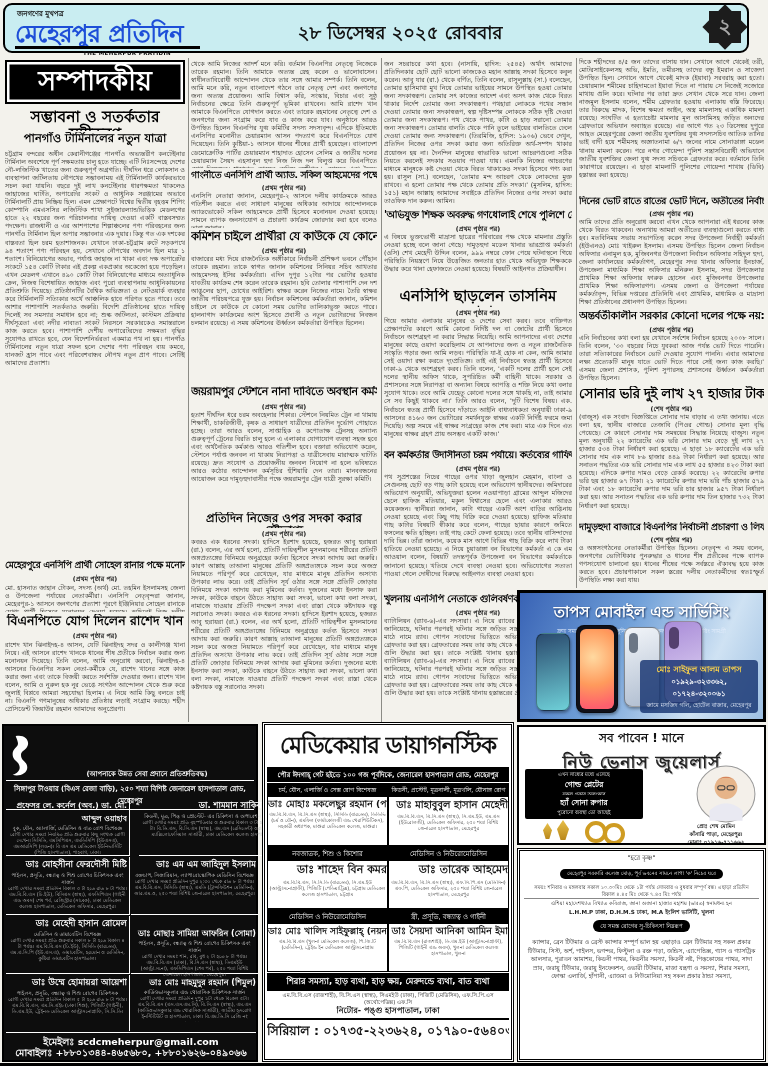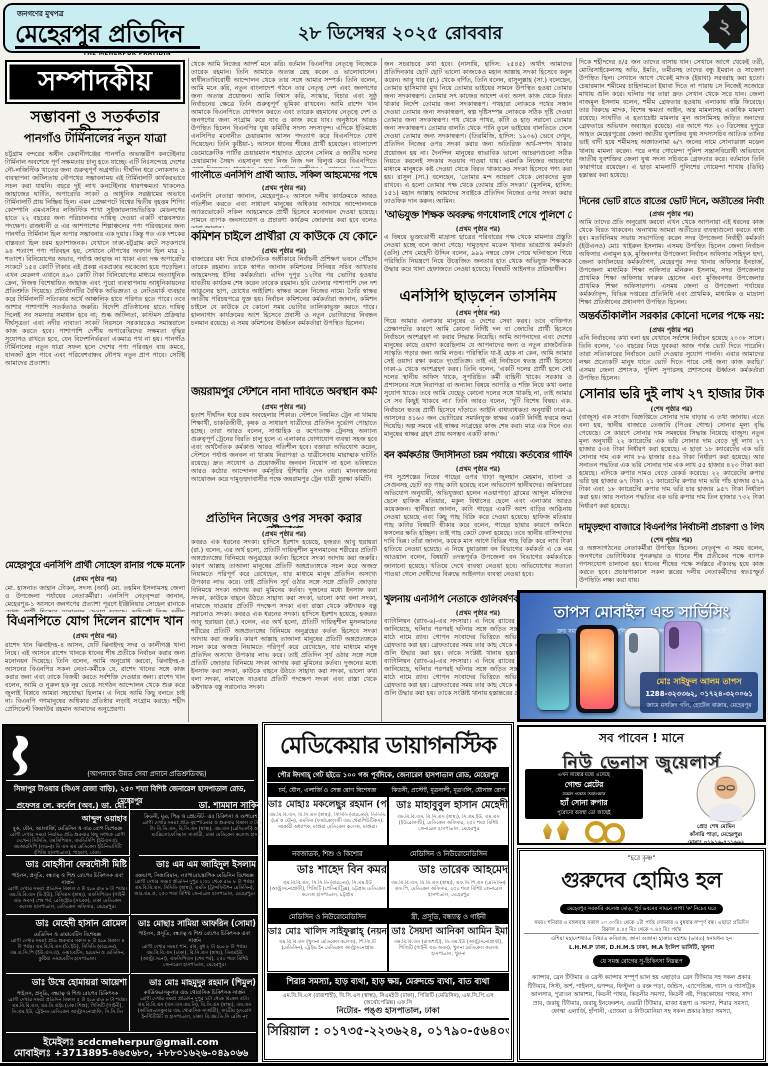--- a/index.html
+++ b/index.html
@@ -32,21 +32,21 @@
   .goldring{position:absolute;border:4px solid #cf9c22;border-radius:50%;background:transparent}
   .ear{position:absolute;width:9px;height:16px;background:linear-gradient(#e8c04a,#b9871a);clip-path:polygon(50% 0,100% 45%,70% 100%,30% 100%,0 45%)}
 </style>
 </head>
 <body>
 
 <div class="page">
 
   <div class="abs band" style="left:3px;top:3px;width:746px;height:50px;">
     <div class="abs" style="left:12px;top:3px;font-size:7px;font-weight:bold;">জনগণের মুখপত্র</div>
-    <div class="abs" style="left:10px;top:10px;font-size:24px;font-weight:bold;letter-spacing:-.5px;color:#000000;">মেহেরপুর প্রতিদিন</div>
+    <div class="abs" style="left:10px;top:10px;font-size:24px;font-weight:bold;letter-spacing:-.5px;color:#1d4ed8;">মেহেরপুর প্রতিদিন</div>
     <div class="abs" style="left:10px;top:41px;width:185px;height:3px;background:#000;"></div>
     <div class="abs" style="left:78px;top:45px;font-size:5.5px;font-weight:bold;letter-spacing:.4px;">THE MEHERPUR PRATIDIN</div>
     <div class="abs" style="left:230px;top:14px;width:330px;text-align:center;font-size:18px;font-weight:bold;">২৮ ডিসেম্বর ২০২৫ রোববার</div>
   </div>
   <div class="abs star" style="left:706px;top:8px;">
     <span>২</span>
   </div>
 
   <div class="vl" style="left:188px;top:58px;height:664px;"></div>
   <div class="vl" style="left:381px;top:58px;height:664px;"></div>
@@ -129,33 +129,33 @@
       <div style="position:absolute;inset:3px;border-radius:6px;background:radial-gradient(circle at 38% 35%,#ffd9a0,#ff9a5c 50%,#ff5f6d 90%);"></div>
     </div>
     <div class="phone" style="left:104px;bottom:12px;width:36px;height:80px;background:linear-gradient(160deg,#f2f5f9,#aebccf);">
       <div style="position:absolute;left:4px;top:5px;width:9px;height:20px;border-radius:5px;background:#6b7685;"></div>
     </div>
     <div class="phone" style="left:144px;bottom:16px;width:38px;height:82px;background:linear-gradient(160deg,#a98cd8,#e6dcf6);">
       <div style="position:absolute;left:4px;top:5px;width:10px;height:22px;border-radius:5px;background:#54406e;"></div>
     </div>
     <div class="abs" style="right:5px;bottom:6px;width:118px;background:rgba(18,48,110,.8);border-radius:4px;padding:3px 4px;text-align:center;">
       <div style="color:#ffd54a;font-size:8px;font-weight:bold;">মোঃ সাইফুল আলম তাপস</div>
-      <div style="color:#fff;font-size:7px;font-weight:bold;">1288-৩২৩৩৬২, ০১৭২৪-৩২০০৬১</div>
+      <div style="color:#fff;font-size:7px;font-weight:bold;">০১৯২৯-৩২৩৩৬২, ০১৭২৪-৩২০০৬১</div>
       <div style="color:#e8f0fc;font-size:5.8px;">জামে মসজিদ গলি, হোটেল বাজার, মেহেরপুর</div>
     </div>
   </div>
 
   <div class="abs adbk" style="left:2px;top:724px;width:256px;height:338px;border:2px solid #000;">
     <span class="abs" style="left:4px;top:8px;">
       <svg viewBox="0 0 24 42" width="26" height="44">
           <path d="M7 2 C15 0 21 6 18 12 C16 16 12 16 12 20 C12 26 18 26 18 32 C18 38 10 41 4 39 C10 37 12 33 10 29 C8 25 4 25 4 19 C4 13 10 13 9 8 C8.3 4.6 7 3 7 2 Z" fill="#fff"></path>
           <circle cx="14" cy="6" r="2.6" fill="#fff"></circle>
         </svg>
     </span>
-    <div class="abs" style="left:34px;top:42px;width:218px;text-align:center;font-size:6.8px;">(আপনাকে উন্নত সেবা প্রদানে প্রতিশ্রুতিবদ্ধ)</div>
+    <div class="abs" style="left:34px;top:42px;width:218px;text-align:center;font-size:6.8px;font-weight:bold;">(আপনাকে উন্নত সেবা প্রদানে প্রতিশ্রুতিবদ্ধ)</div>
     <div class="abs wline" style="left:2px;top:54px;width:248px;text-align:center;font-size:6.9px;font-weight:bold;border-bottom:1px solid #fff;padding:2px 0;">সিঙ্গাপুর টাওয়ার (বিএস রেজা বাড়ি), ২৫০ শয্যা বিশিষ্ট জেনারেল হাসপাতাল রোড, মেহেরপুর</div>
 
     <div class="abs" style="left:2px;top:72px;width:124px;height:58px;border-right:1px solid #fff;border-bottom:1px solid #fff;padding:1px 2px;">
       <div class="docname" style="font-size:7.6px;">প্রফেসর লে. কর্নেল (অব.) ডা. মো. আব্দুল ওয়াহাব</div>
       <div class="docdet" style="font-size:5.2px;color:#ddd;">বুক, যৌন, অ্যালার্জি, মেডিসিন ও বাত রোগ বিশেষজ্ঞ</div>
       <div class="docdet" style="font-size:4.8px;color:#bbb;height:30px;">রোগী দেখার সময়ঃ নিয়মিত প্রতি শুক্রবার কিছু সংখ্যক রোগী দেখেন। সিসিডি, এমসিপিএস, এমডিসিপি (ইউএসএ), এমআরসিপি (লন্ডন)। বি এস এম মেডিকেল ইউনিভার্সিটি (পিজি হাসপাতাল), শাহবাগ, ঢাকা।</div>
     </div>
     <div class="abs" style="left:135px;top:72px;width:146px;height:58px;border-bottom:1px solid #fff;padding:1px 2px;">
       <div class="docname" style="font-size:8.4px;">ডা. শামমান সাকিব নাহিদ</div>
       <div class="docdet" style="font-size:5.2px;color:#ddd;">কিডনী, মূত্র, পিত্ত ও প্রোস্টেট- এর চিকিৎসা ও অপারেশন বিশেষজ্ঞ</div>
@@ -169,37 +169,37 @@
     <div class="abs" style="left:127px;top:131px;width:127px;height:58px;border-bottom:1px solid #fff;padding:1px 2px;">
       <div class="docname" style="font-size:8.6px;">ডাঃ এম এম জাহিদুল ইসলাম</div>
       <div class="docdet" style="font-size:5.2px;color:#ddd;">রক্তচাপ, সিজারিয়ান, ল্যাপারোস্কোপিক মেডিসিন বিশেষজ্ঞ</div>
       <div class="docdet" style="font-size:4.8px;color:#bbb;height:28px;">রোগী দেখার সময়ঃ প্রতিদিন দুপুর ২:৩০ থেকে রাত ৮ টা পর্যন্ত। এম.বি.বি.এস, সিসিডি (স্বাস্থ্য), এমডি (ট্রান্সফিউশন মেডিসিন), আর.এম.ও, ২৫০ শয্যা বিশিষ্ট জেনারেল হাসপাতাল, মেহেরপুর।</div>
     </div>
     <div class="abs" style="left:2px;top:190px;width:124px;height:58px;border-right:1px solid #fff;border-bottom:1px solid #fff;padding:1px 2px;">
       <div class="docname" style="font-size:8.6px;">ডাঃ মেহেদী হাসান রোমেল</div>
       <div class="docdet" style="font-size:5.2px;color:#ddd;">মেডিসিন ও ডায়াবেটিস বিশেষজ্ঞ</div>
       <div class="docdet" style="font-size:4.8px;color:#bbb;height:28px;">রোগী দেখার সময়ঃ প্রতি শুক্রবার সকাল ৮ টা হতে বিকাল ৪ টা পর্যন্ত। এম.বি.বি.এস (ঢি.ইউ), সিসিডি (বারডেম), এম.এ.সি.পি (ইউ.এস.এ), ডায়াবেটিস, হরমোন ও মেডিসিন, কুষ্টিয়া ডায়াবেটিস হাসপাতাল।</div>
     </div>
-    <div class="abs" style="left:127px;top:190px;width:127px;height:58px;border-bottom:1px solid #fff;padding:1px 2px;">
+    <div class="abs" style="left:127px;top:190px;width:127px;height:58px;border-bottom:1px solid #fff;padding:11px 2px;">
       <div class="docname" style="font-size:8px;">ডাঃ মোছাঃ সামিয়া আফরিন (সোমা)</div>
       <div class="docdet" style="font-size:5.2px;color:#ddd;">পাইলস, প্রসূতি, বন্ধ্যাত্ব ও শিশু রোগের চিকিৎসক এবং সার্জন</div>
       <div class="docdet" style="font-size:4.8px;color:#bbb;height:28px;">রোগী দেখার সময়ঃ শনি, রবি, বুধ ২ টা হতে ৮ টা পর্যন্ত। এম.বি.বি.এস (ঢাকা), বি.সি.এস (স্বাস্থ্য), ডিএমইউ (আল্ট্রা.সনো), এফসিপিএস (শেষ পর্ব), ২৫০ শয্যা বিশিষ্ট জেনারেল হাসপাতাল, মেহেরপুর।</div>
     </div>
     <div class="abs" style="left:2px;top:249px;width:124px;height:56px;border-right:1px solid #fff;padding:1px 2px;">
       <div class="docname" style="font-size:8.6px;">ডাঃ উম্মে হোমায়রা আয়েশা</div>
       <div class="docdet" style="font-size:5.2px;color:#ddd;">পাইলস, প্রসূতি, বন্ধ্যাত্ব ও শিশু রোগের চিকিৎসক</div>
       <div class="docdet" style="font-size:4.8px;color:#bbb;height:26px;">রোগী দেখার সময়ঃ প্রতিদিন বিকাল ৫ টা হতে রাত ৮ টা পর্যন্ত। এম.বি.বি.এস, এম.সি.এইচ (ঢাকা শিশু), পিজিটি (গাইনী), ডি.এম.ইউ, ট্রেইনড মেডিকেল আল্ট্রাসনোগ্রাফি, সি.সি.ডি।</div>
     </div>
     <div class="abs" style="left:127px;top:249px;width:127px;height:56px;padding:1px 2px;">
       <div class="docname" style="font-size:8px;">ডাঃ মোঃ মাহমুদুর রহমান (শিমুল)</div>
       <div class="docdet" style="font-size:5.2px;color:#ddd;">কার্ডিওভাসকুলার এন্ড থোরাসিক চিকিৎসক সার্জন</div>
       <div class="docdet" style="font-size:4.8px;color:#bbb;height:26px;">রোগী দেখার সময়ঃ প্রতিদিন দুপুর ১টা থেকে বিকেল ৫টা। এম.বি.বি.এস (এস.এস.এম.সি), বি.সি.এস (স্বাস্থ্য), এম.এস (কার্ডিওভাসকুলার এন্ড থোরাসিক সার্জারী), জাতীয় হৃদরোগ ইনস্টিটিউট ও হাসপাতাল, ঢাকা। বি.এম.ডি.সি রেজি নং এ-৬০৯৯৪।</div>
     </div>
     <div class="abs wline" style="left:2px;top:306px;width:250px;text-align:center;font-size:9.5px;font-weight:bold;padding-top:2px;">ইমেইলঃ scdcmeherpur@gmail.com</div>
-    <div class="abs" style="left:2px;top:320px;width:250px;text-align:center;font-size:9.5px;font-weight:bold;">মোবাইলঃ +3713895-৪৬৫৬৮০, +৮৮০১৬২৬-০৪৯০৬৬</div>
+    <div class="abs" style="left:2px;top:320px;width:250px;text-align:center;font-size:9.5px;font-weight:bold;">মোবাইলঃ +৮৮০১৩৪৪-৪৬৫৬৮০, +৮৮০১৬২৬-০৪৯০৬৬</div>
   </div>
 
   <div class="abs" style="left:262px;top:722px;width:252px;height:340px;background:#fff;border:3px double #000;">
     <div style="text-align:center;font-size:23px;font-weight:bold;letter-spacing:-1px;margin-top:2px;white-space:nowrap;overflow:hidden;">মেডিকেয়ার ডায়াগনস্টিক</div>
     <div class="blkbar" style="font-size:6.7px;font-weight:bold;padding:1.5px 0;margin:1px 2px;">পৌর ঈদগাহ্ গেট হইতে ১০০ গজ পূর্বদিকে, জেনারেল হাসপাতাল রোড, মেহেরপুর</div>
 
     <div style="display:flex;flex-wrap:wrap;margin:0 2px;">
       <div class="cell" style="width:50%;height:63px;">
         <div class="blkbar" style="font-size:6px;padding:1px 0;white-space:nowrap;">চর্ম, যৌন, এলার্জি ও সেক্স রোগ বিশেষজ্ঞ</div>
         <div class="docname" style="font-size:9.3px;white-space:nowrap;">ডাঃ মোহাঃ মকলেছুর রহমান (পলাশ)</div>
@@ -265,21 +265,20 @@
     <span class="goldring" style="left:84px;top:96px;width:22px;height:22px;"></span>
     <div class="abs" style="left:150px;top:96px;width:94px;text-align:center;font-weight:bold;color:#111;">
       <span style="font-size:5.4px;display:block;">প্রোঃ শেখ মোমিন</span>
       <span style="font-size:5.4px;display:block;">কাঁসারি পাড়া, মেহেরপুর।</span>
       <span style="font-size:5.4px;display:block;">মোবাঃ ০১৯১৬-৭১১৬৬২</span>
     </div>
   </div>
 
   <div class="abs" style="left:517px;top:848px;width:249px;height:214px;background:#fff;border:3px double #000;text-align:center;overflow:hidden;">
     <div style="font-size:6.5px;margin-top:2px;">"হরে কৃষ্ণ"</div>
-    <div style="font-size:21px;font-weight:bold;letter-spacing:-.5px;">গুরুদেব হোমিও হল</div>
     <div class="pill" style="font-size:5.2px;max-width:230px;white-space:nowrap;">মেহেরপুর সরকারি কলেজ মোড়, পূর্ব ভবনের সামনে লাগা 'ক' নিচের ঘরে</div>
     <div style="font-size:5px;color:#333;margin:1px 8px;line-height:1.3;">সময়ঃ শনিবার ও মঙ্গলবার সকাল ১০.৩০মিঃ থেকে ১টা পর্যন্ত সোমবার ও বুধবার সম্পূর্ণ বন্ধ। এছাড়া প্রতিদিন বিকাল ৪.৪৫ মিঃ থেকে ৭.৪৫ মিঃ পর্যন্ত</div>
     <div style="font-size:5.2px;border-top:1px solid #888;margin:1px 4px 0;padding-top:1px;">এশিয়া মহাদেশখ্যাত বিখ্যাত কবিরাজ, জানা অজানা হাজার মহাশয় (ভারত) স্বনামধন্য হন</div>
     <div style="font-size:5.6px;font-weight:bold;color:#222;">L.H.M.P ঢাকা, D.H.M.S ঢাকা, M.A ইংলিশ ভার্সিটি, খুলনা</div>
     <div class="pill" style="font-size:5.8px;margin-top:1px;">যে সমস্ত রোগের সু-চিকিৎসা নিম্নরূপ</div>
     <div style="font-size:5.9px;line-height:1.45;margin:2px 7px 0;color:#111;height:76px;overflow:hidden;">ক্যান্সার, ব্রেন টিউমার ও ব্রেস্ট ক্যান্সার সম্পূর্ণ ভাল হয় এছাড়াও ব্রেন টিউমার সহ সকল প্রকার টিউমার, সিস্ট, অর্শ, পাইলস, ভগন্দর, ফিস্টুলা ও রক্ত পড়া, জন্ডিস, এ্যাপেন্ডিক্স, গ্যাস ও গ্যাসট্রিক আলসার, পুরাতন আমাশয়, কিডনী পাথর, কিডনীর সমস্যা, কিডনী নষ্ট, পিত্তকোষের পাথর, সাদা স্রাব, জরায়ু টিউমার, জরায়ু ইনফেকশন, ওভারী টিউমার, মাজা যন্ত্রণা ও সমস্যা, শিরার সমস্যা, ফোস্কা এলার্জি, হাঁপানী, এ্যাজমা ও নিউমোনিয়া সহ সকল প্রকার ঠান্ডা সমস্যা,</div>
     
   </div>
 
   <div class="abs" style="left:0;top:1063px;width:768px;height:3px;background:#000;"></div>

